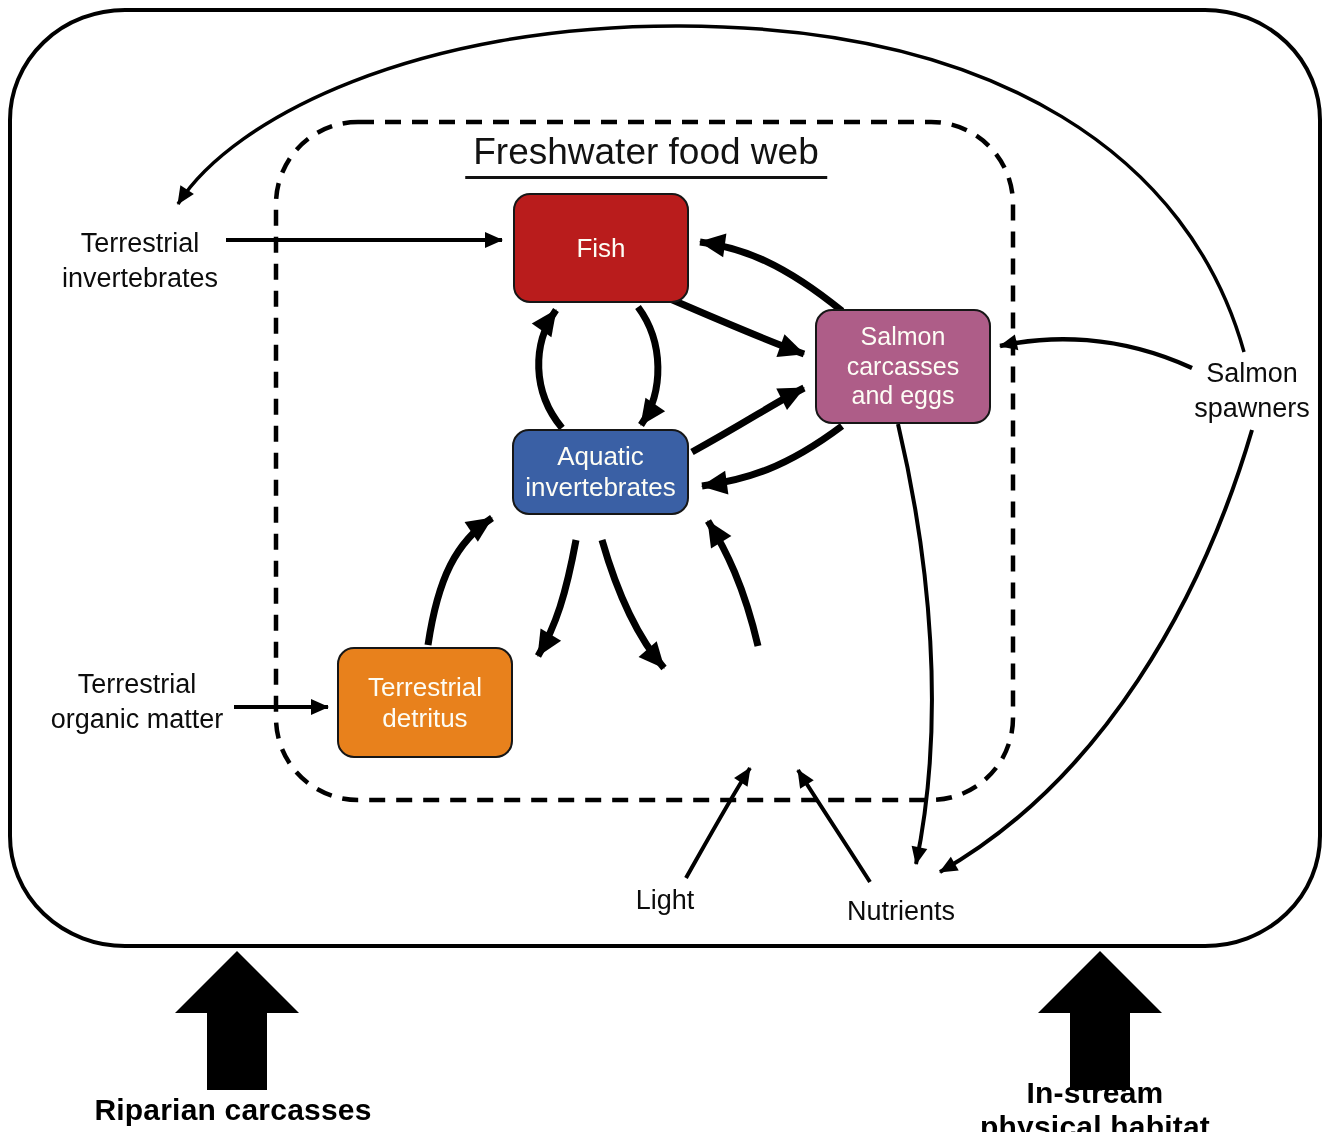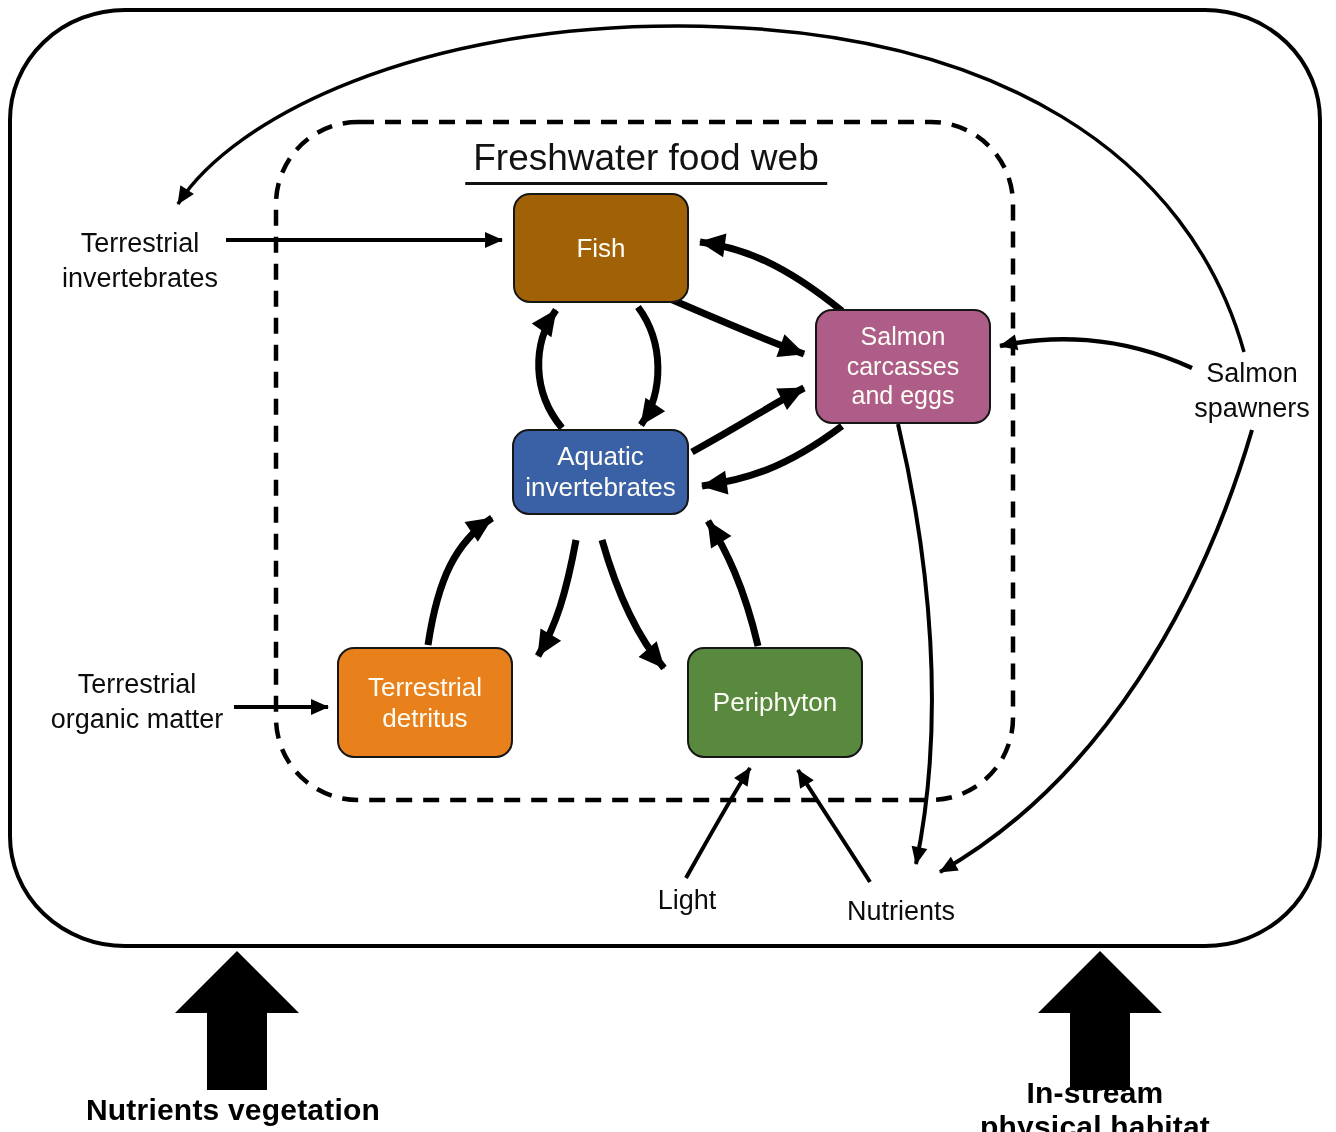--- a/index.html
+++ b/index.html
@@ -16,21 +16,21 @@
   }
   .ext-label{
     position:absolute;transform:translate(-50%,-50%);text-align:center;
     white-space:pre-line;font-size:27px;line-height:1.3;color:#0c0c0c;z-index:2;
   }
   .input-label{
     position:absolute;transform:translate(-50%,-50%);text-align:center;
     font-size:30px;font-weight:bold;color:#000;z-index:2;letter-spacing:0.2px;
   }
   #diagram-title{
-    position:absolute;left:646px;top:161px;transform:translate(-50%,-50%);
+    position:absolute;left:646px;top:155px;transform:translate(-50%,-50%);
     font-size:37px;color:#121212;border-bottom:3px solid #121212;
     padding:0 8px 3px 8px;white-space:nowrap;z-index:2;text-align:center;
   }
 </style>
 </head>
 <body>
 
 <div id="stage">
 
   <svg id="layer-svg" viewBox="0 0 1336 1132">
@@ -66,44 +66,43 @@
     <path d="M 576,540 C 566,594 556,626 538,656" fill="none" stroke="#000" stroke-width="7" marker-end="url(#mthick)"></path>
     <path d="M 758,646 C 744,586 726,550 708,521" fill="none" stroke="#000" stroke-width="7" marker-end="url(#mthick)"></path>
     <path d="M 602,540 C 618,596 638,638 664,668" fill="none" stroke="#000" stroke-width="7" marker-end="url(#mthick)"></path>
 
     <polygon fill="#000" points="237,951 175,1013 207,1013 207,1090 267,1090 267,1013 299,1013"></polygon>
     <polygon fill="#000" points="1100,951 1038,1013 1070,1013 1070,1090 1130,1090 1130,1013 1162,1013"></polygon>
   </svg>
 
   <div id="diagram-title">Freshwater food web</div>
 
-  <div class="node" style="left: 513px; top: 193px; width: 176px; height: 110px; background-color: #a16207; text-align: right;">Fish</div>
+  <div class="node" style="left: 513px; top: 193px; width: 176px; height: 110px; background-color: #b91c1c; text-align: right;">Fish</div>
 
   <div class="node" style="left: 815px; top: 309px; width: 176px; height: 115px; font-size: 25px; background-color: rgb(174, 93, 136);">Salmon
 carcasses
 and eggs</div>
 
   <div class="node" style="left: 512px; top: 429px; width: 177px; height: 86px; background-color: rgb(58, 96, 165);">Aquatic
 invertebrates</div>
 
   <div class="node" style="left: 337px; top: 647px; width: 176px; height: 111px; background-color: rgb(232, 129, 28);">Terrestrial
 detritus</div>
 
-  <div class="node" style="left: 687px; top: 647px; width: 176px; height: 111px; background-color: rgb(88, 137, 62);">Periphyton</div>
 
   <div class="ext-label" style="left:140px;top:261px;">Terrestrial
 invertebrates</div>
 
   <div class="ext-label" style="left:137px;top:702px;">Terrestrial
 organic matter</div>
 
   <div class="ext-label" style="left:1252px;top:391px;">Salmon
 spawners</div>
 
-  <div class="ext-label" style="left:687px;top:901px;">Light</div>
+  <div class="ext-label" style="left:665px;top:901px;">Light</div>
 
   <div class="ext-label" style="left:901px;top:896px;margin-top:16px;">Nutrients</div>
 
-  <div class="input-label" style="left:233px;top:1110px;">Nutrients vegetation</div>
+  <div class="input-label" style="left:233px;top:1110px;">Riparian carcasses</div>
 
   <div class="input-label" style="left:1095px;top:1110px;">In-stream physical habitat</div>
 
 </div>
 
 </body></html>

